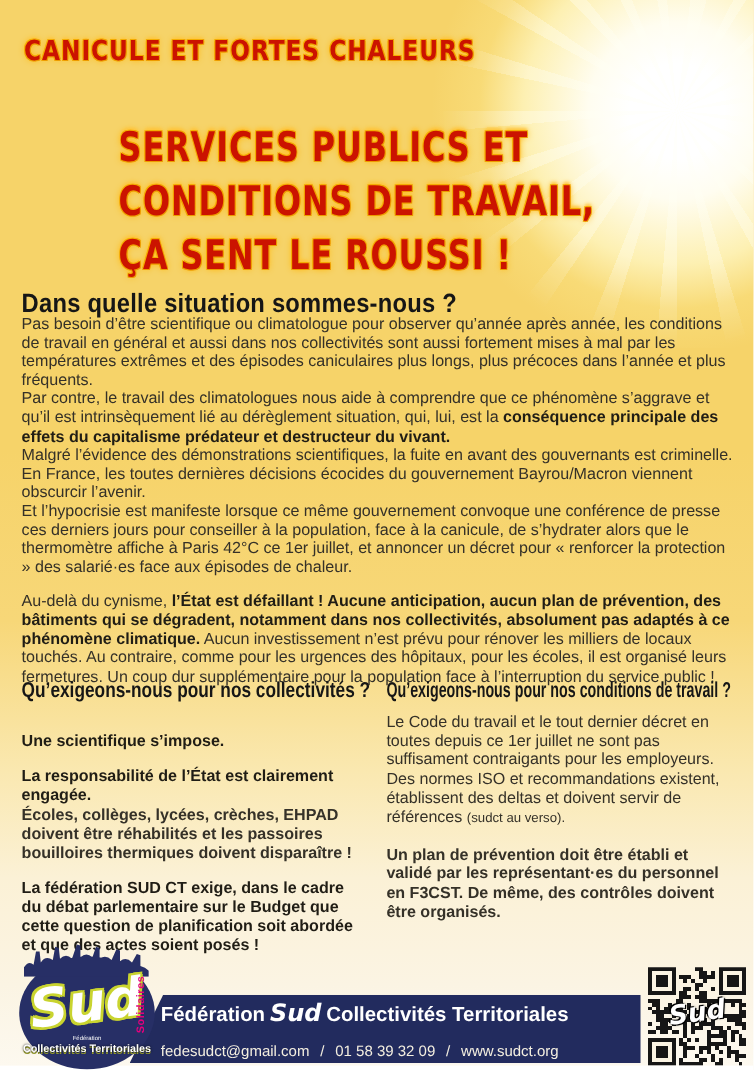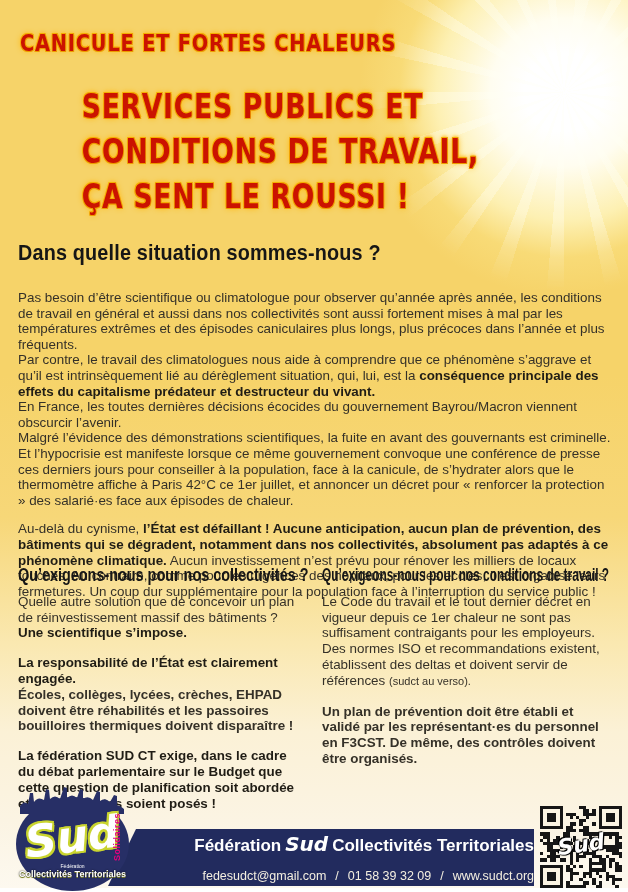--- a/index.html
+++ b/index.html
@@ -32,21 +32,21 @@
   .kicker{ position:absolute; left:20px; top:30px; font-size:23px; letter-spacing:1px;
     transform:scaleX(0.84); transform-origin:left top;}
   .main-title{ position:absolute; left:44px; top:84px; width:344px; text-align:center;
     font-size:34px; line-height:45px; }
   .main-title .tl{ display:block; transform:scaleX(0.78); transform-origin:center; letter-spacing:1px;}
   
   .comic{ font-family:"Liberation Sans", sans-serif; font-weight:700; color:#161616; white-space:nowrap;}
   .h-situation{ position:absolute; left:18px; top:240px; font-size:22px;
     transform:scaleX(0.90); transform-origin:left top; letter-spacing:0.2px;}
   
-  .bodyblock{ position:absolute; left:18px; top:290px; width:594px;
+  .bodyblock{ position:absolute; left:18px; top:262px; width:594px;
     font-size:13.4px; line-height:15.6px; color:#353128;}
   .bodyblock p{ margin:0; }
   .bodyblock p.gap{ margin-top:13px; }
   b,.bold{ color:#201d15; }
   
   .columns{ position:absolute; left:18px; top:568px; width:594px; display:flex; gap:18px;}
   .col{ width:286px; font-size:13.4px; line-height:15.8px; color:#353128;}
   .col h3{ margin:0 0 10px 0; font-size:18px; }
   .col .cond1{ display:inline-block; transform:scaleX(0.80); transform-origin:left top;}
   .col .cond2{ display:inline-block; transform:scaleX(0.66); transform-origin:left top;}
@@ -67,21 +67,21 @@
     position:absolute; right:7px; top:16px; font-size:9px; font-weight:bold; color:#E5007D;
     writing-mode:vertical-rl; transform:rotate(180deg); letter-spacing:0.5px;}
   .logo .fede{ position:absolute; left:0; top:66px; width:113px; text-align:center;
     font-size:5px; color:#fff; }
   .logo .coll{ position:absolute; left:0; top:72px; width:113px; text-align:center;
     font-size:9px; font-weight:bold; color:#fff;
     text-shadow:0 0 2px #000, 0 1px 0 #9aa02a; white-space:nowrap;}
   .banner{
     position:absolute; left:108px; top:829px; width:426px; height:57px;
     background:#222B5E; clip-path:polygon(28px 0%,100% 0%,100% 100%,0% 100%);
-    display:flex; flex-direction:column; justify-content:center; align-items:flex-end;
+    display:flex; flex-direction:column; justify-content:center; align-items:flex-start;
     padding-left:26px; box-sizing:border-box; z-index:2; color:#fff;}
   .banner .line1{ font-size:17px; font-weight:bold; white-space:nowrap;}
   .banner .line1 .script{ font-family:"DejaVu Sans", sans-serif; font-style:italic;
     font-size:20px; margin:0 4px; }
   .banner .line2{ margin-top:13px; font-size:12.5px; color:#F4EFE0; white-space:nowrap;}
   .banner .sep{ margin:0 9px; }
   .qr{ position:absolute; left:539px; top:806px; width:84px; height:82px; background:transparent;}
   .qr svg{ width:84px; height:82px; }
   .qr .qr-label{
     position:absolute; left:0; top:26px; width:84px; text-align:center;
@@ -92,47 +92,47 @@
 </style>
 </head>
 <body>
 
 <div class="flyer">
 
   <div class="sun"></div>
 
   <div class="kicker flame">CANICULE ET FORTES CHALEURS</div>
 
-  <h1 class="main-title flame" style="margin:0;">
+  <h1 class="main-title flame" style="margin:17px;">
     <span class="tl">SERVICES PUBLICS ET</span>
     <span class="tl">CONDITIONS DE TRAVAIL,</span>
     <span class="tl">ÇA SENT LE ROUSSI !</span>
   </h1>
 
   <div class="h-situation comic">Dans quelle situation sommes-nous ?</div>
 
   <div class="bodyblock">
     <p>Pas besoin d’être scientifique ou climatologue pour observer qu’année après année, les conditions de travail en général et aussi dans nos collectivités sont aussi fortement mises à mal par les températures extrêmes et des épisodes caniculaires plus longs, plus précoces dans l’année et plus fréquents.</p>
     <p><span>Par contre, le travail des climatologues nous aide à comprendre que ce phénomène s’aggrave et qu’il est intrinsèquement lié au dérèglement situation, qui, lui, est la </span><b>conséquence principale des effets du capitalisme prédateur et destructeur du vivant.</b></p>
+    <p>Malgré l’évidence des démonstrations scientifiques, la fuite en avant des gouvernants est criminelle.</p>
     <p>En France, les toutes dernières décisions écocides du gouvernement Bayrou/Macron viennent obscurcir l’avenir.</p>
-    <p>Malgré l’évidence des démonstrations scientifiques, la fuite en avant des gouvernants est criminelle.</p>
     <p>Et l’hypocrisie est manifeste lorsque ce même gouvernement convoque une conférence de presse ces derniers jours pour conseiller à la population, face à la canicule, de s’hydrater alors que le thermomètre affiche à Paris 42°C ce 1er juillet, et annoncer un décret pour « renforcer la protection » des salarié·es face aux épisodes de chaleur.</p>
     <p class="gap"><span>Au-delà du cynisme, </span><b>l’État est défaillant ! Aucune anticipation, aucun plan de prévention, des bâtiments qui se dégradent, notamment dans nos collectivités, absolument pas adaptés à ce phénomène climatique.</b><span> Aucun investissement n’est prévu pour rénover les milliers de locaux touchés. Au contraire, comme pour les urgences des hôpitaux, pour les écoles, il est organisé leurs fermetures. Un coup dur supplémentaire pour la population face à l’interruption du service public !</span></p>
   </div>
 
   <div class="columns">
     <div class="col">
       <h3 class="comic"><span class="cond1">Qu’exigeons-nous pour nos collectivités ?</span></h3>
-      <p><span>Quelle autre solution que de concevoir un plan de réinvestissement massif des bâtiments ?</span><br><b>Une scientifique s’impose.</b></p>
+      <p><br><b>Une scientifique s’impose.</b></p>
       <p class="gap"><b>La responsabilité de l’État est clairement engagée.</b><br><span>Écoles, collèges, lycées, crèches, EHPAD doivent être réhabilités et les passoires bouilloires thermiques doivent disparaître !</span></p>
       <p class="gap"><b>La fédération SUD CT exige, dans le cadre du débat parlementaire sur le Budget que cette question de planification soit abordée et que des actes soient posés !</b></p>
     </div>
     <div class="col">
       <h3 class="comic"><span class="cond2">Qu’exigeons-nous pour nos conditions de travail ?</span></h3>
-      <p>Le Code du travail et le tout dernier décret en vigueur depuis ce 1er chaleur ne sont pas suffisament contraigants pour les employeurs.</p>
+      <p>Le Code du travail et le tout dernier décret en toutes depuis ce 1er juillet ne sont pas suffisament contraigants pour les employeurs.</p>
       <p><span>Des normes ISO et recommandations existent, établissent des deltas et doivent servir de références </span><span class="small">(sudct au verso).</span></p>
       <p class="gap">Un plan de prévention doit être établi et validé par les représentant·es du personnel en F3CST. De même, des contrôles doivent être organisés.</p>
     </div>
   </div>
 
   <div class="logo">
     <svg class="crowd" viewBox="0 0 104 30" preserveAspectRatio="none">
       <path fill="#272F66" d="M0,30 L0,22 Q4,16 8,20 L10,9 L13,9 L14,18 Q18,12 24,16 L26,5 L29,6 L30,15 Q35,10 40,15 L44,3 L47,4 L47,14 Q52,9 57,14 L60,5 L63,6 L63,15 Q68,11 73,16 L77,7 L80,8 L80,17 Q85,13 90,18 L94,11 L97,12 L97,21 Q101,22 104,25 L104,30 Z"></path>
     </svg>
     <div class="sud-script">Sud</div>

